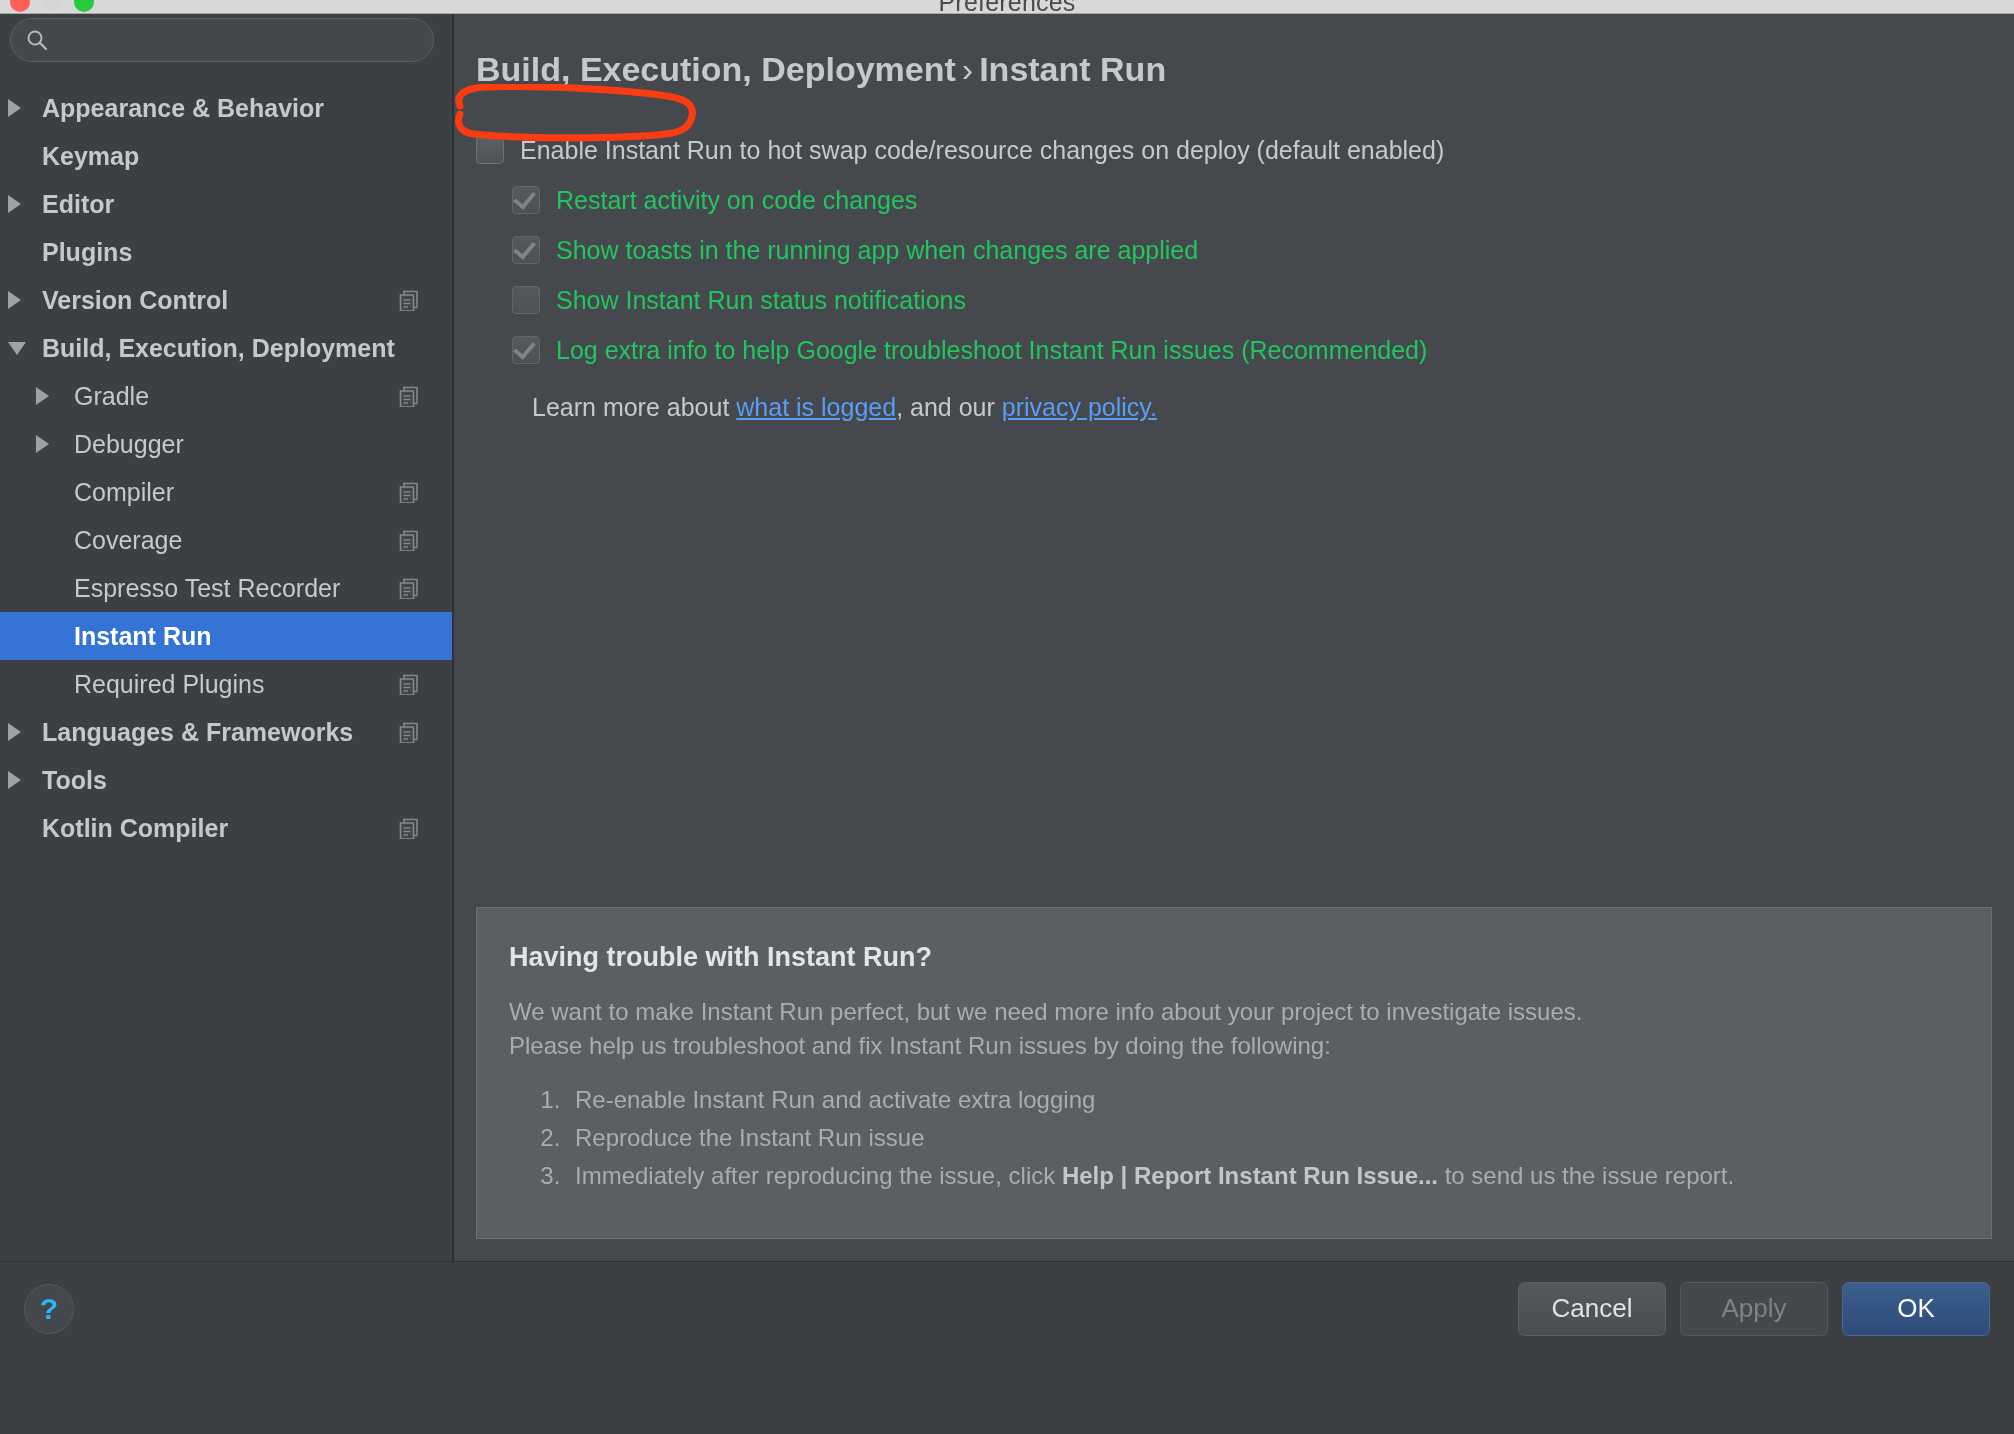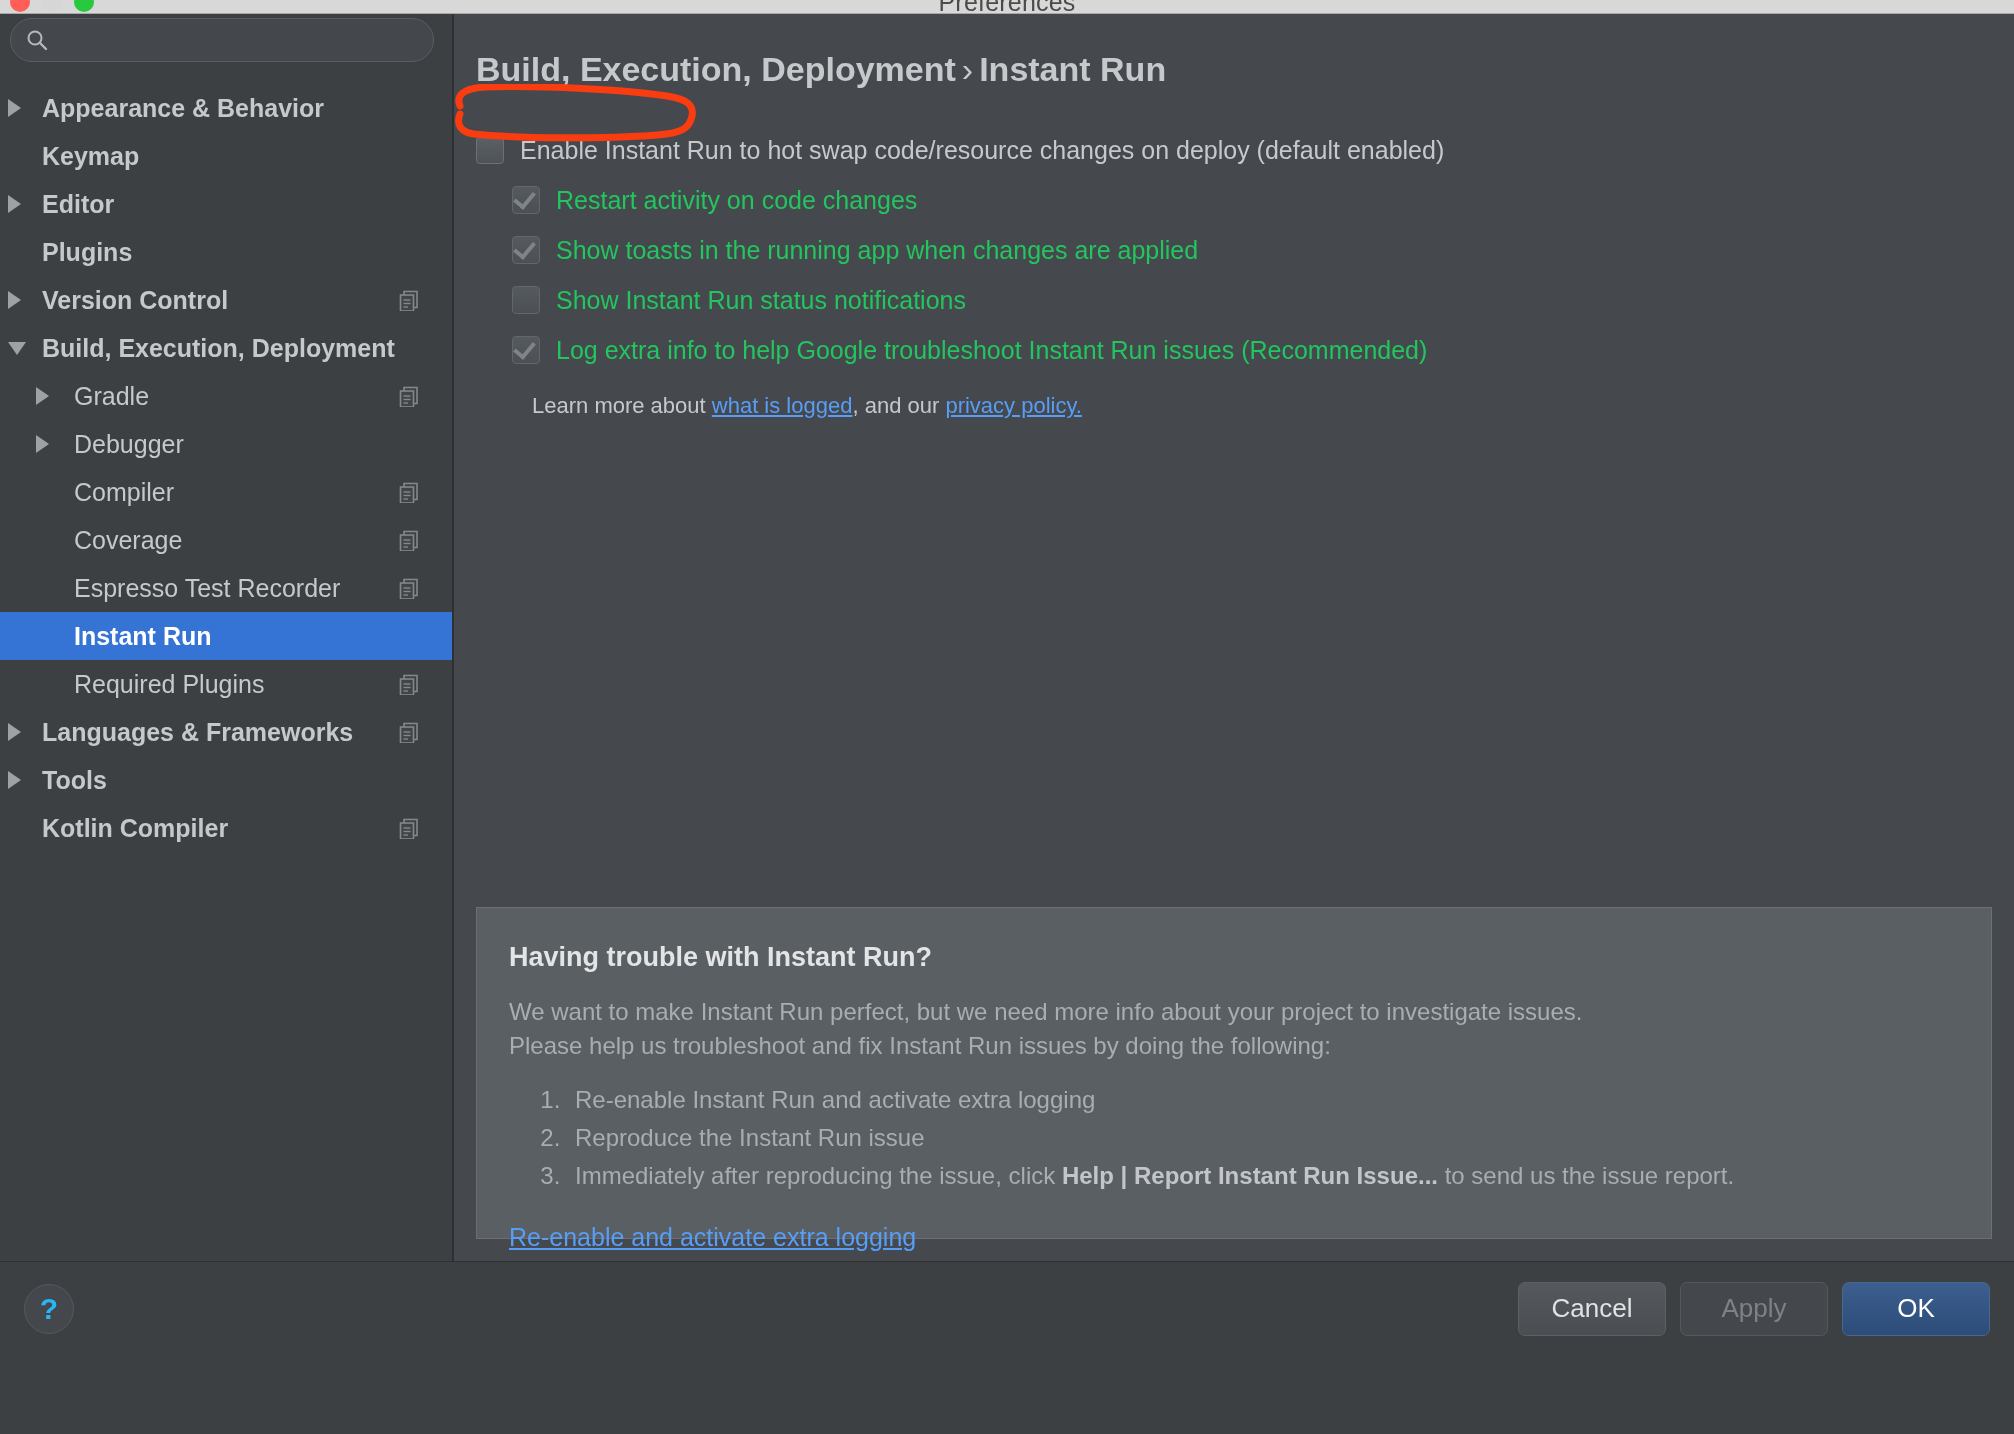--- a/index.html
+++ b/index.html
@@ -194,21 +194,21 @@
 
   .opt-label {
     font-size: 25px;
     color: #c6c9cc;
     white-space: nowrap;
   }
   .opt-label.dim { color: #22c55e; }
 
   #learn-more {
     margin: 18px 0 0 78px;
-    font-size: 22px;
+    font-size: 25px;
     color: #c6c9cc;
     white-space: nowrap;
   }
   .link {
     color: #589df6;
     text-decoration: underline;
     cursor: pointer;
   }
 
   
@@ -494,21 +494,20 @@
 
       <div id="trouble">
         <h3>Having trouble with Instant Run?</h3>
         <div class="trouble-p">We want to make Instant Run perfect, but we need more info about your project to investigate issues.</div>
         <div class="trouble-p">Please help us troubleshoot and fix Instant Run issues by doing the following:</div>
         <ol id="trouble-steps">
             <li><span>Re-enable Instant Run and activate extra logging</span></li>
             <li><span>Reproduce the Instant Run issue</span></li>
             <li><span>Immediately after reproducing the issue, click </span><b>Help | Report Instant Run Issue...</b><span> to send us the issue report.</span></li>
           </ol>
-        <a class="link" id="trouble-link">Re-enable and activate extra logging</a>
       </div>
 
     </div>
 
     <div id="annotation">
       <svg width="320" height="60" viewBox="0 0 320 60">
         <path d="M8,22 C4,12 10,4 34,3 C90,1 175,6 215,12 C236,15 242,22 240,32
                  C238,42 232,48 214,50 C160,56 60,54 22,50 C8,48 4,40 8,30" fill="none" stroke="#fa3c11" stroke-width="7" stroke-linecap="round" stroke-linejoin="round"></path>
       </svg>
     </div>

